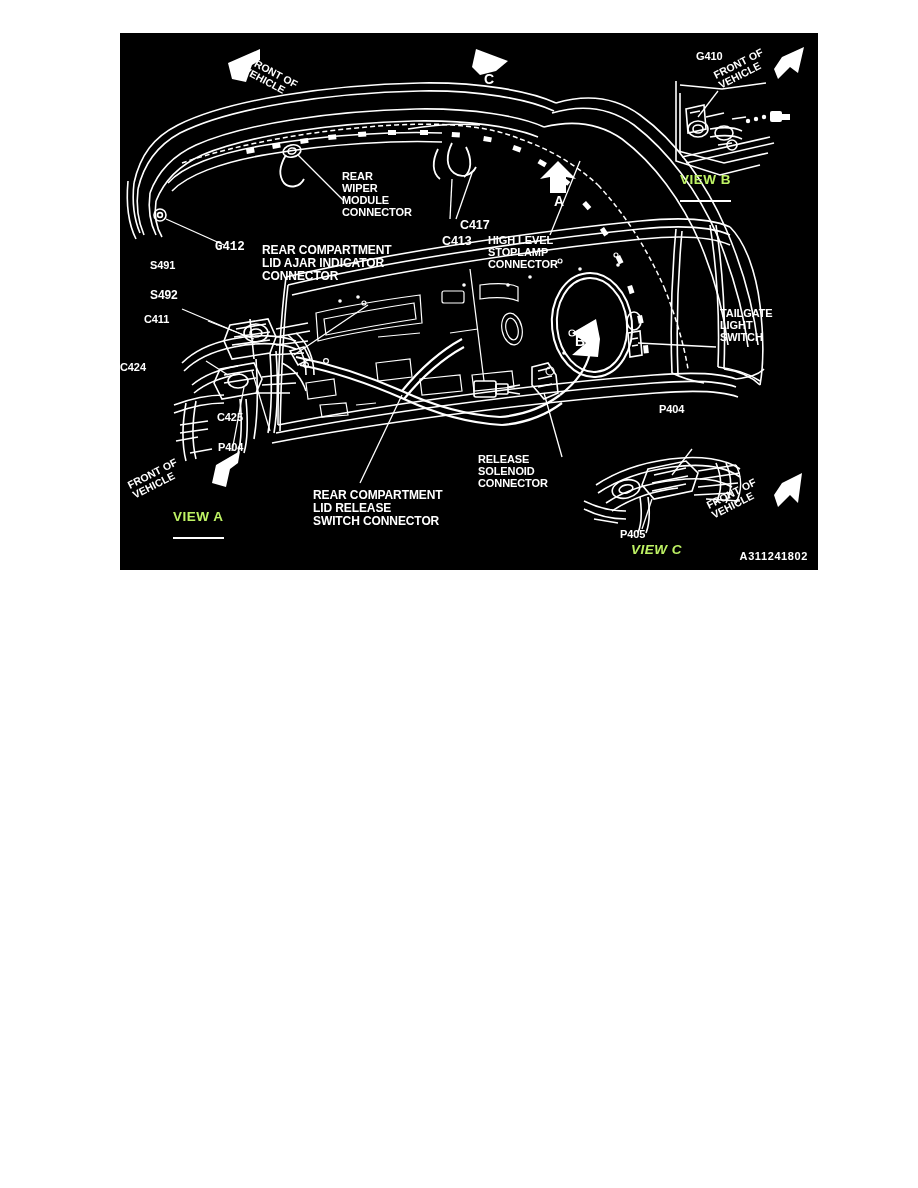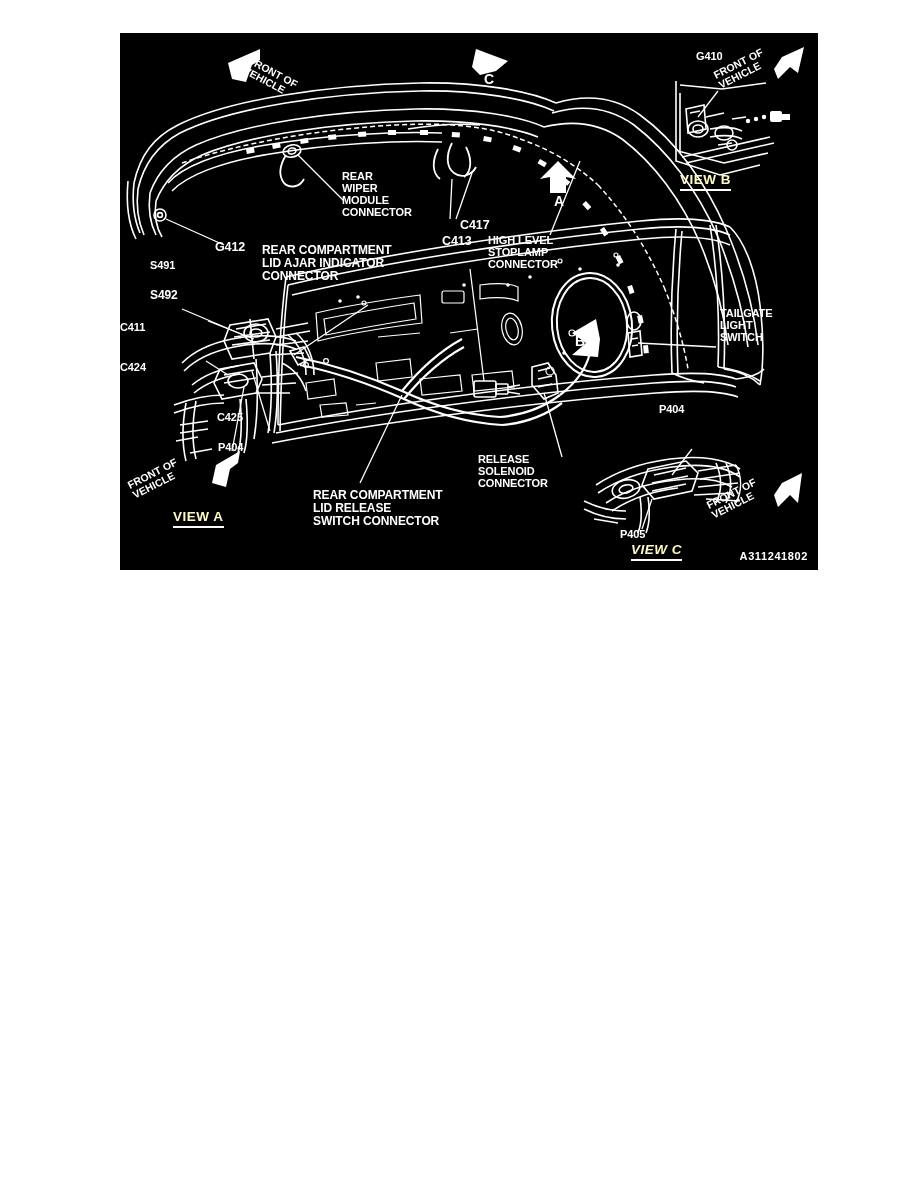--- a/index.html
+++ b/index.html
@@ -33,26 +33,26 @@
     font-weight: bold;
     line-height: 1.08;
     white-space: pre;
     letter-spacing: -0.1px;
   }
   .lbl.s11 { font-size: 11px; }
   .lbl.s10 { font-size: 12px; }
   .lbl.s12 { font-size: 12.5px; }
   .viewlabel {
     position: absolute;
-    color: #fef9c3;
+    color: #bef264;
     font-weight: bold;
     font-size: 13.5px;
     letter-spacing: 0.5px;
     border-bottom: 2.5px solid #ffffff;
-    padding-bottom: 2px;
+    padding-bottom: 13px;
     white-space: pre;
     font-family: "Liberation Sans", sans-serif;
   }
   .fov {
     position: absolute;
     color: #ffffff;
     font-weight: bold;
     font-size: 10.5px;
     line-height: 1.05;
     white-space: pre;
@@ -428,21 +428,21 @@
         <circle cx="444" cy="320" r="1.8"></circle>
         <circle cx="388" cy="252" r="1.8"></circle>
       </g>
     </svg>
 
     <div class="fov" style="left:132px; top:22px; transform:rotate(28deg); transform-origin:left top;">FRONT OF
 VEHICLE</div>
 
     <div class="callout" style="left:364px; top:38px;">C</div>
 
-    <div class="lbl s12" style="left:95px; top:208px;">G412</div>
+    <div class="lbl s12" style="left:95px; top:208px;font-family:Liberation Mono, monospace;">G412</div>
 
     <div class="lbl s11" style="left:222px; top:138px;">REAR
 WIPER
 MODULE
 CONNECTOR</div>
 
     <div class="lbl s12" style="left:312px; top:186px;margin-left:28px;">C417</div>
 
     <div class="callout" style="left:434px; top:160px;">A</div>
 
@@ -465,21 +465,21 @@
     <div class="lbl s11" style="left:358px; top:421px;">RELEASE
 SOLENOID
 CONNECTOR</div>
 
     <div class="lbl s10" style="left:193px; top:456px;">REAR COMPARTMENT
 LID RELEASE
 SWITCH CONNECTOR</div>
 
     <div class="lbl s11" style="left:30px; top:227px;">S491</div>
     <div class="lbl s10" style="left:30px; top:256px;">S492</div>
-    <div class="lbl s11" style="left:0px; top:289px;">C411</div>
+    <div class="lbl s11" style="left:0px; top:281px;padding-left:24px;">C411</div>
     <div class="lbl s11" style="left:0px; top:329px;">C424</div>
     <div class="lbl s11" style="left:97px; top:379px;">C425</div>
     <div class="lbl s11" style="left:98px; top:409px;">P404</div>
     <div class="fov" style="left:6px; top:448px; transform:rotate(-27deg); transform-origin:left top;">FRONT OF
 VEHICLE</div>
     <div class="viewlabel" style="left:53px; top:476px;">VIEW A</div>
 
     <div class="lbl s11" style="left:576px; top:18px;">G410</div>
     <div class="fov" style="left:592px; top:38px; transform:rotate(-27deg); transform-origin:left top;">FRONT OF
 VEHICLE</div>

